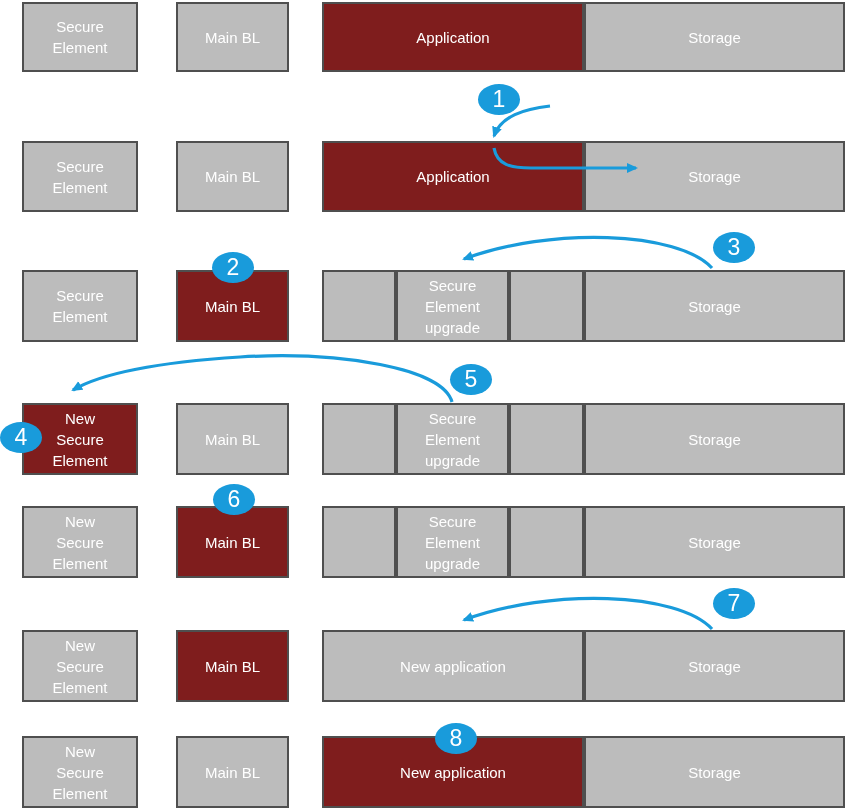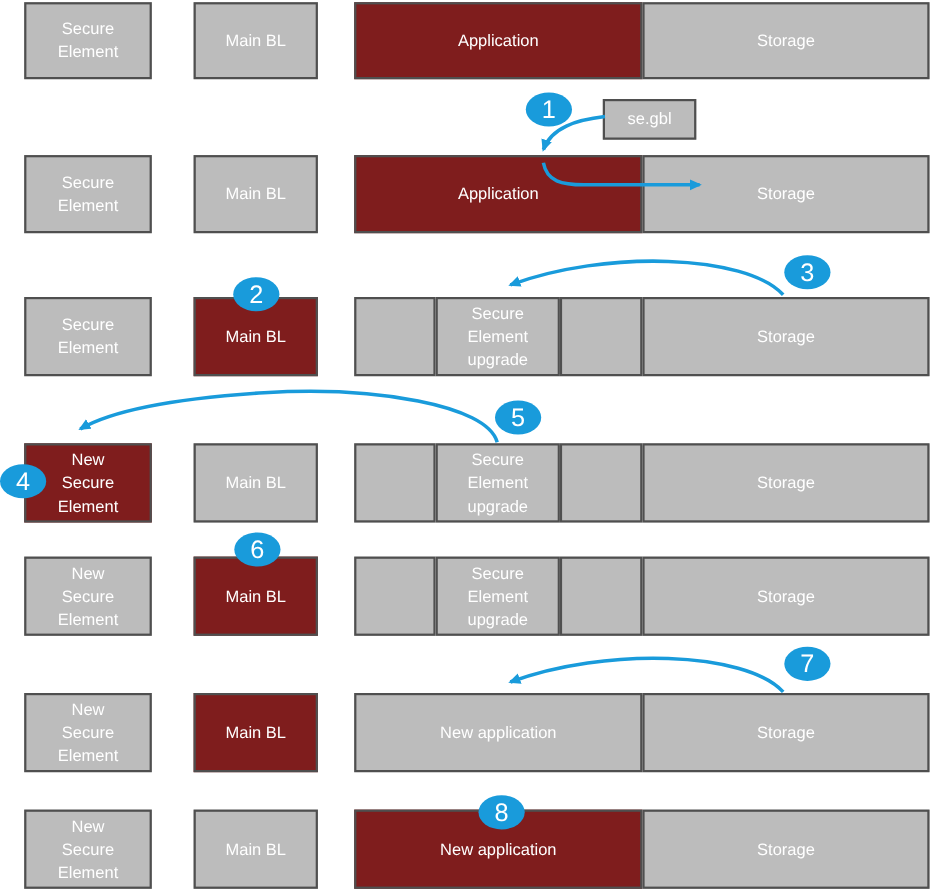--- a/index.html
+++ b/index.html
@@ -27,21 +27,20 @@
 <body>
 
 <div id="canvas">
 
   <div class="box" style="left:22px;top:2px;width:116px;height:70px">Secure
 Element</div>
   <div class="box" style="left:176px;top:2px;width:113px;height:70px">Main BL</div>
   <div class="box green" style="left:322px;top:2px;width:262px;height:70px">Application</div>
   <div class="box" style="left:584px;top:2px;width:261px;height:70px">Storage</div>
 
-  <div class="box" style="left:548px;top:90px;width:85px;height:37px">se.gbl</div>
 
   <div class="box" style="left:22px;top:141px;width:116px;height:71px">Secure
 Element</div>
   <div class="box" style="left:176px;top:141px;width:113px;height:71px">Main BL</div>
   <div class="box green" style="left:322px;top:141px;width:262px;height:71px">Application</div>
   <div class="box" style="left:584px;top:141px;width:261px;height:71px">Storage</div>
 
   <div class="box" style="left:22px;top:270px;width:116px;height:72px">Secure
 Element</div>
   <div class="box green" style="left:176px;top:270px;width:113px;height:72px">Main BL</div>

